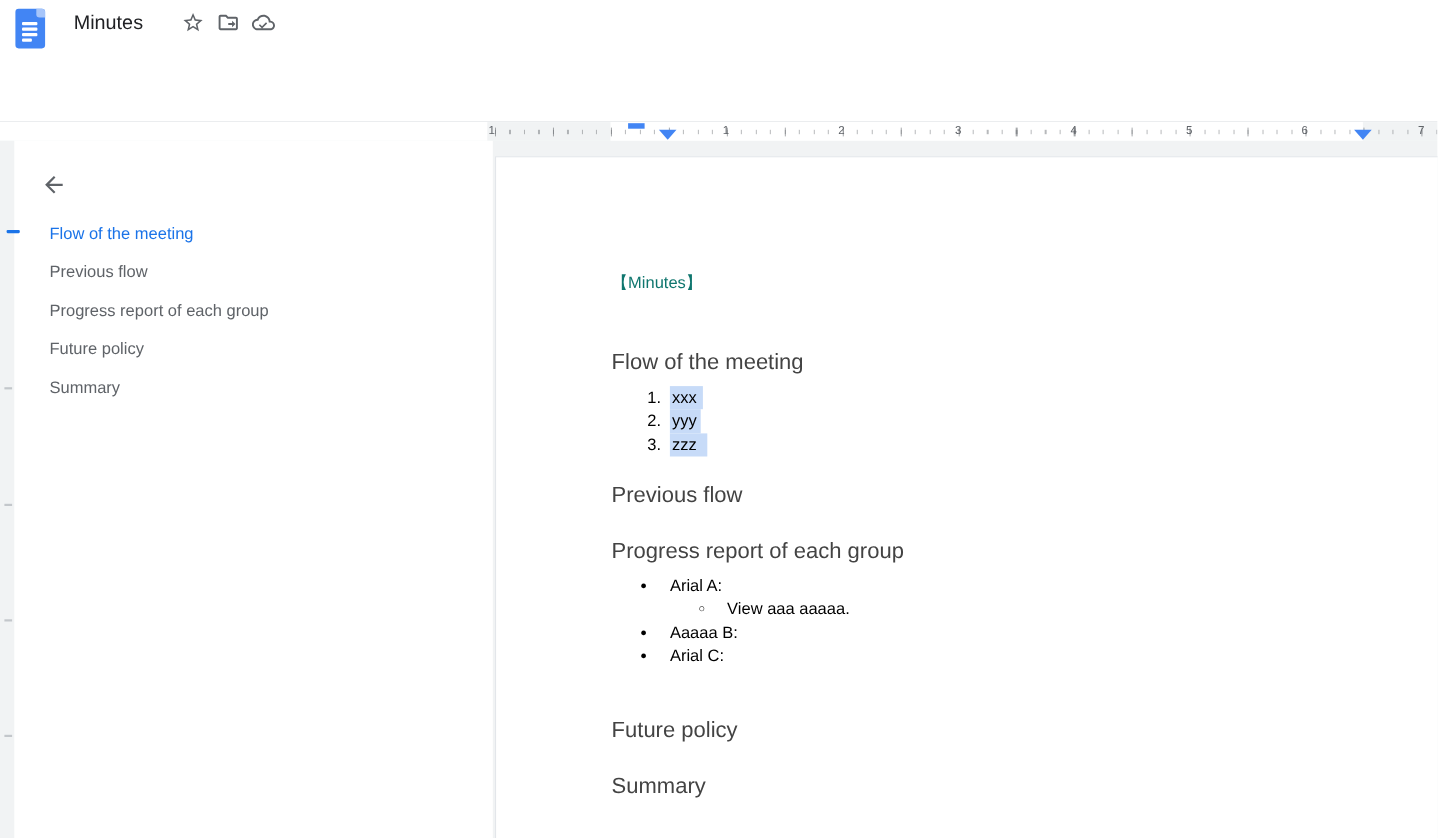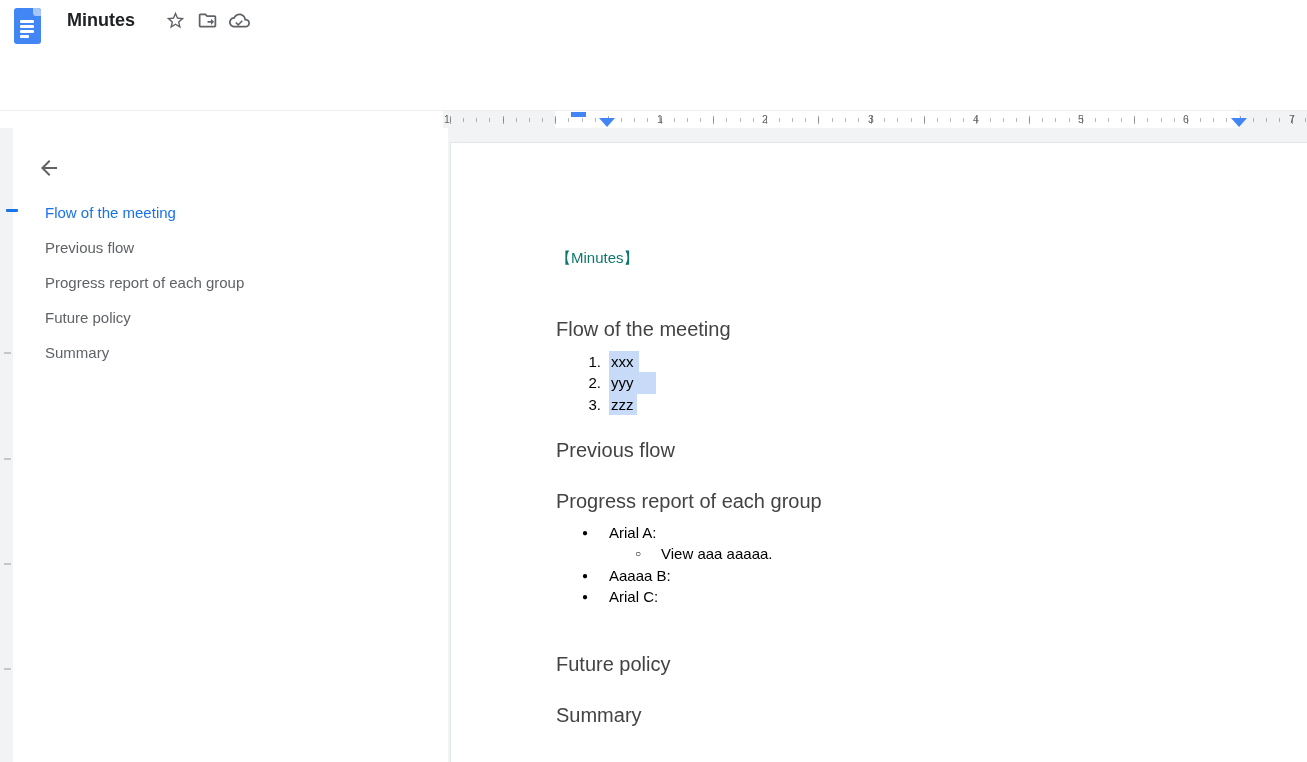--- a/index.html
+++ b/index.html
@@ -1,20 +1,20 @@
 <!DOCTYPE html>
 <html><head>
 <meta charset="utf-8">
 <style>
   * { margin:0; padding:0; box-sizing:border-box; }
   body { font-family:"Liberation Sans","DejaVu Sans",sans-serif; background:#fff; }
   .screen { position:relative; width:1307px; height:762px; background:#fff; overflow:hidden; }
 
   
-  .header { position:absolute; left:0; top:0; width:100%; height:70px; background:#fff;font-weight:bold; }
+  .header { position:absolute; left:0; top:0; width:100%; height:70px; background:#fff; }
   .docs-logo { position:absolute; left:14px; top:8px; width:27px; height:36px; background:#4285f4; border-radius:3px; cursor:pointer; }
   .docs-logo .fold { position:absolute; right:0; top:0; width:8px; height:8px; background:#a6c5fa; border-radius:0 3px 0 3px; }
   .docs-logo .ln { position:absolute; left:6px; width:14px; height:2.5px; background:#fff; border-radius:1px; }
   .doc-title { position:absolute; left:67px; top:8px; font-size:18px; color:#202124; line-height:24px; }
   .title-icons { position:absolute; left:165px; top:10px; display:flex; gap:11px; align-items:center; }
   .tico { width:21px; height:21px; fill:#5f6368; cursor:pointer; }
   .menubar { position:absolute; left:60px; top:38px; display:flex; align-items:center; height:26px; }
   .menu-item { font-size:15px; color:#202124; padding:0 8px; line-height:26px; border-radius:4px; cursor:pointer; }
   .last-edit { font-size:14px; color:#5f6368; text-decoration:underline; margin-left:18px; cursor:pointer; letter-spacing:.2px; }
 
@@ -55,21 +55,21 @@
 
   
   .page { position:absolute; left:450px; top:14px; width:897px; height:625px; background:#fff; border:1px solid #e3e6ea; }
   .pblock { position:absolute; left:105px; }
   .intro { font-size:15px; color:#0f766e; line-height:21px; }
   .h2 { font-size:20px; font-weight:400; color:#434343; line-height:24px; }
   .nrow, .brow { display:flex; font-size:15px; color:#000; line-height:21.4px; }
   .num { display:inline-block; width:45px; text-align:right; }
   .ntext { margin-left:8px; }
   .hl { background:#c7dbf8; padding-left:2px; }
-  .hl.w1 { padding-right:5px; } .hl.w2 { padding-right:22px; } .hl.w3 { padding-right:3px; }
+  .hl.w1 { padding-right:5px; } .hl.w2 { padding-right:3px; } .hl.w3 { padding-right:9px; }
   .bmark { width:27px; margin-left:26px; font-size:10px; line-height:21.4px; }
   .bmark.sub { margin-left:79px; width:26px; }
 </style>
 </head>
 <body>
 
 <div class="screen">
 
   <div class="header">
     <div class="docs-logo">

